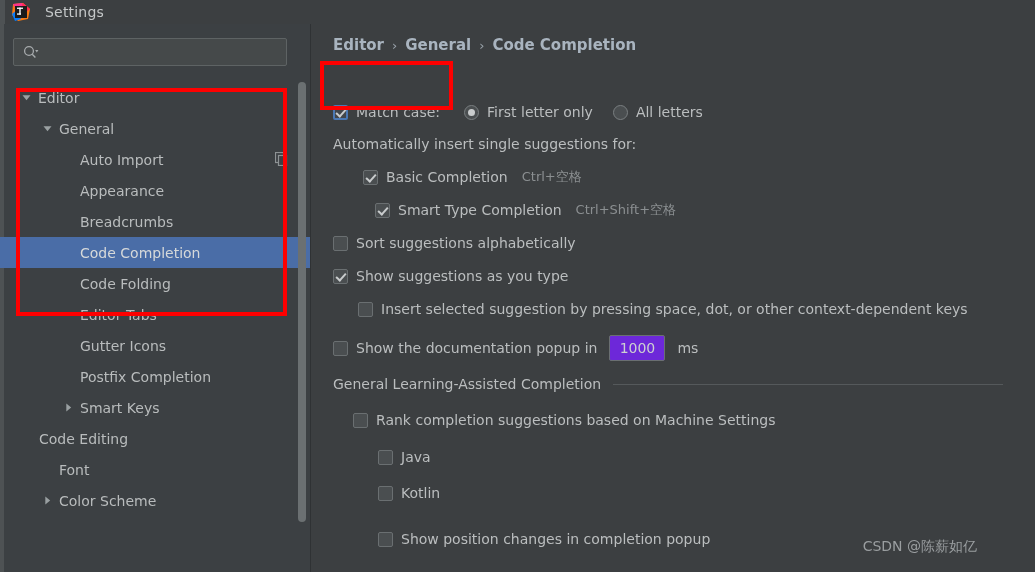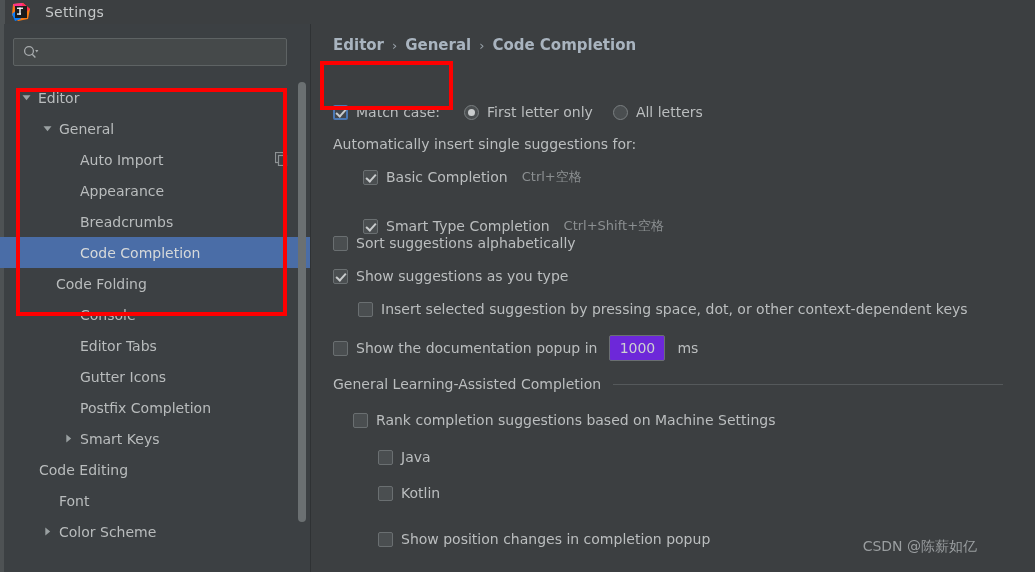--- a/index.html
+++ b/index.html
@@ -336,27 +336,23 @@
         <span class="tree-label">Appearance</span>
       </div>
       <div class="tree-row" style="padding-left: 62px;">
         <span class="tw"></span>
         <span class="tree-label">Breadcrumbs</span>
       </div>
       <div class="tree-row selected" style="padding-left: 62px;">
         <span class="tw"></span>
         <span class="tree-label">Code Completion</span>
       </div>
-      <div class="tree-row" style="padding-left: 38px;">
+      <div class="tree-row" style="padding-left: 62px;">
         <span class="tw"></span>
         <span class="tree-label">Code Folding</span>
-      </div>
-      <div class="tree-row" style="padding-left: 62px;">
-        <span class="tw"></span>
-        <span class="tree-label">Console</span>
       </div>
       <div class="tree-row" style="padding-left: 62px;">
         <span class="tw"></span>
         <span class="tree-label">Editor Tabs</span>
       </div>
       <div class="tree-row" style="padding-left: 62px;">
         <span class="tw"></span>
         <span class="tree-label">Gutter Icons</span>
       </div>
       <div class="tree-row" style="padding-left: 62px;">
@@ -414,21 +410,21 @@
   </div>
 
   <div class="row" style="left:22px; top:112px;">Automatically insert single suggestions for:</div>
 
   <div class="row" style="left:52px; top:144px;">
     <span class="cbx checked"></span>
     <span class="cbx-label">Basic Completion</span>
     <span class="shortcut">Ctrl+空格</span>
   </div>
 
-  <div class="row" style="left:52px; top:177px;margin-top:16px;">
+  <div class="row" style="left:64px; top:177px;">
     <span class="cbx checked"></span>
     <span class="cbx-label">Smart Type Completion</span>
     <span class="shortcut">Ctrl+Shift+空格</span>
   </div>
 
   <div class="row" style="left:22px; top:211px;">
     <span class="cbx"></span>
     <span class="cbx-label">Sort suggestions alphabetically</span>
   </div>
 

